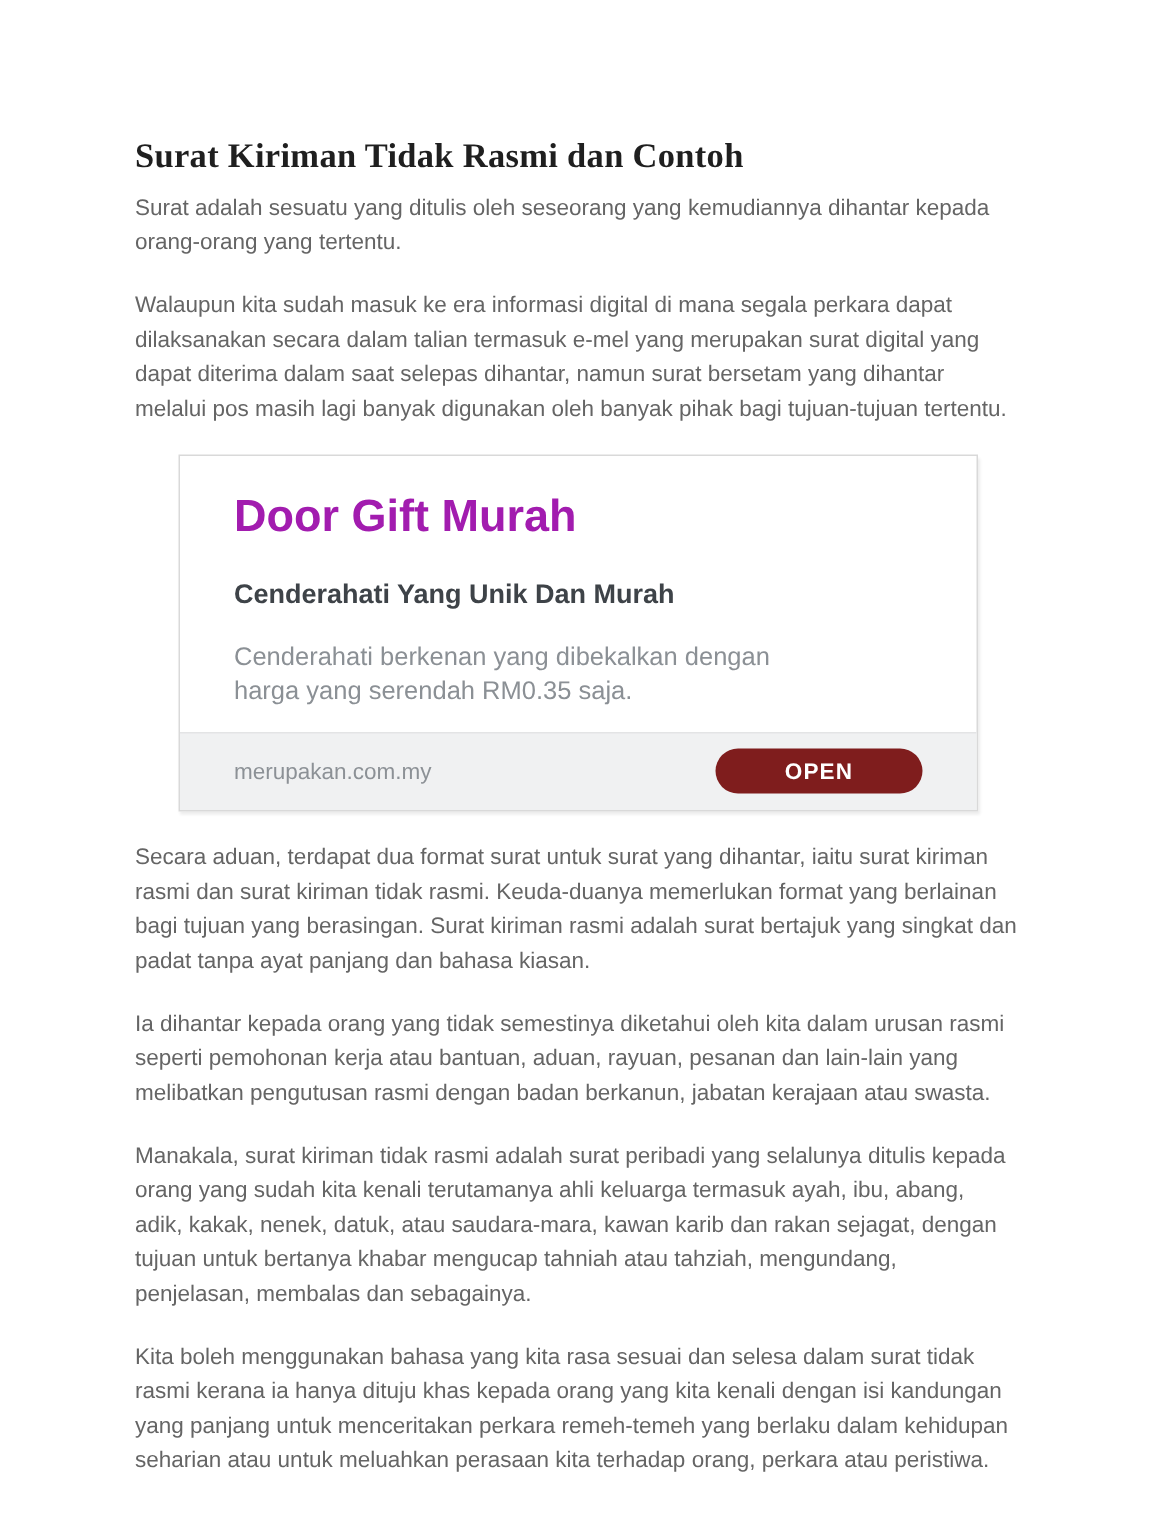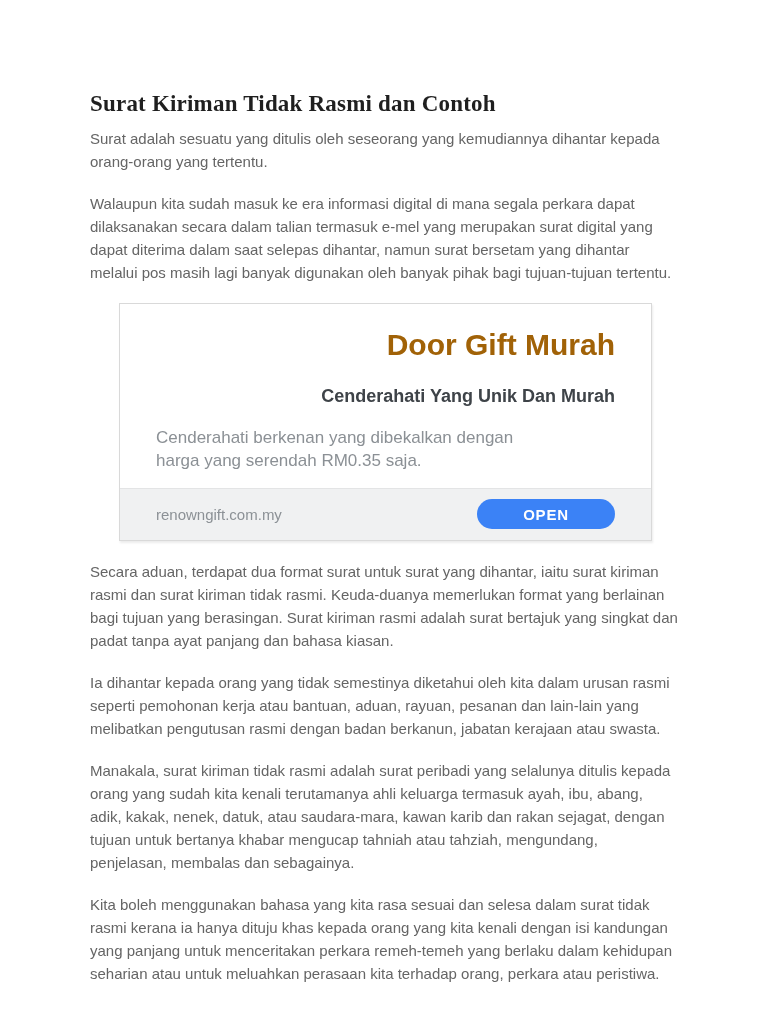--- a/index.html
+++ b/index.html
@@ -40,31 +40,29 @@
     border: 1px solid #d9d9d9;
     box-shadow: 1px 2px 2px rgba(0,0,0,0.08);
   }
   .ad-body {
     padding: 24px 36px 16px 36px;
   }
   .ad-headline {
     font-size: 30px;
     line-height: 34px;
     font-weight: bold;
-    color: #a16207;
+    color: #a21caf;
     margin: 0 0 24px 0;
-    text-align: right;
   }
   .ad-subheadline {
     font-size: 18px;
     line-height: 21px;
     font-weight: bold;
     color: #3e4348;
     margin: 0 0 19px 0;
-    text-align: right;
   }
   .ad-text {
     font-size: 17px;
     line-height: 23px;
     color: #8b9095;
     max-width: 402px;
   }
   .ad-footer {
     height: 52px;
     background: #f0f1f2;
@@ -77,21 +75,21 @@
   .ad-domain {
     font-size: 15px;
     color: #8c9196;
     cursor: pointer;
   }
   .ad-open-btn {
     width: 138px;
     height: 30px;
     border: none;
     border-radius: 16px;
-    background: #3b82f6;
+    background: #7f1d1d;
     color: #ffffff;
     font-family: "Liberation Sans", sans-serif;
     font-size: 15px;
     font-weight: bold;
     letter-spacing: 0.8px;
     cursor: pointer;
   }
 </style>
 </head>
 <body>
@@ -104,21 +102,21 @@
 
   <p class="doc-paragraph">Walaupun kita sudah masuk ke era informasi digital di mana segala perkara dapat dilaksanakan secara dalam talian termasuk e-mel yang merupakan surat digital yang dapat diterima dalam saat selepas dihantar, namun surat bersetam yang dihantar melalui pos masih lagi banyak digunakan oleh banyak pihak bagi tujuan-tujuan tertentu.</p>
 
   <div class="ad-card">
     <div class="ad-body">
       <div class="ad-headline">Door Gift Murah</div>
       <div class="ad-subheadline">Cenderahati Yang Unik Dan Murah</div>
       <div class="ad-text">Cenderahati berkenan yang dibekalkan dengan harga yang serendah RM0.35 saja.</div>
     </div>
     <div class="ad-footer">
-      <span class="ad-domain">renowngift.com.my</span>
+      <span class="ad-domain">merupakan.com.my</span>
       <button class="ad-open-btn">OPEN</button>
     </div>
   </div>
 
   <p class="doc-paragraph">Secara aduan, terdapat dua format surat untuk surat yang dihantar, iaitu surat kiriman rasmi dan surat kiriman tidak rasmi. Keuda-duanya memerlukan format yang berlainan bagi tujuan yang berasingan. Surat kiriman rasmi adalah surat bertajuk yang singkat dan padat tanpa ayat panjang dan bahasa kiasan.</p>
 
   <p class="doc-paragraph">Ia dihantar kepada orang yang tidak semestinya diketahui oleh kita dalam urusan rasmi seperti pemohonan kerja atau bantuan, aduan, rayuan, pesanan dan lain-lain yang melibatkan pengutusan rasmi dengan badan berkanun, jabatan kerajaan atau swasta.</p>
 
   <p class="doc-paragraph">Manakala, surat kiriman tidak rasmi adalah surat peribadi yang selalunya ditulis kepada orang yang sudah kita kenali terutamanya ahli keluarga termasuk ayah, ibu, abang, adik, kakak, nenek, datuk, atau saudara-mara, kawan karib dan rakan sejagat, dengan tujuan untuk bertanya khabar mengucap tahniah atau tahziah, mengundang, penjelasan, membalas dan sebagainya.</p>
 

